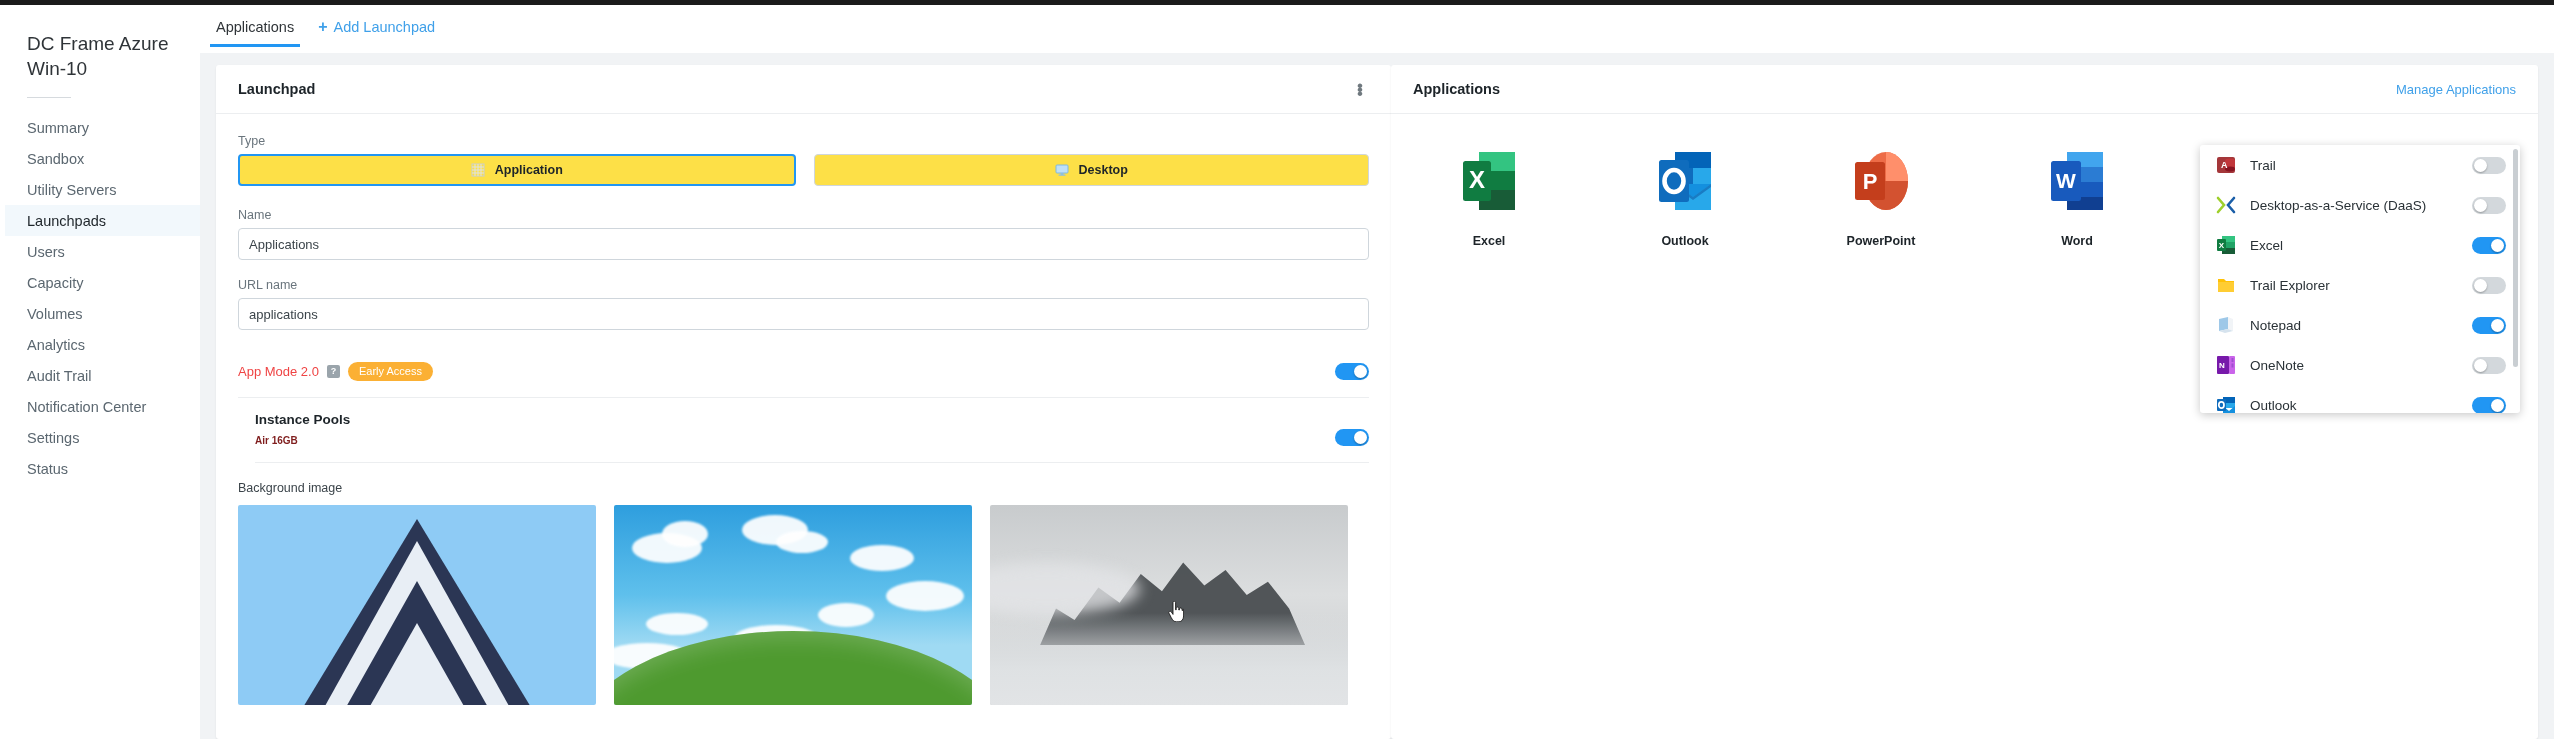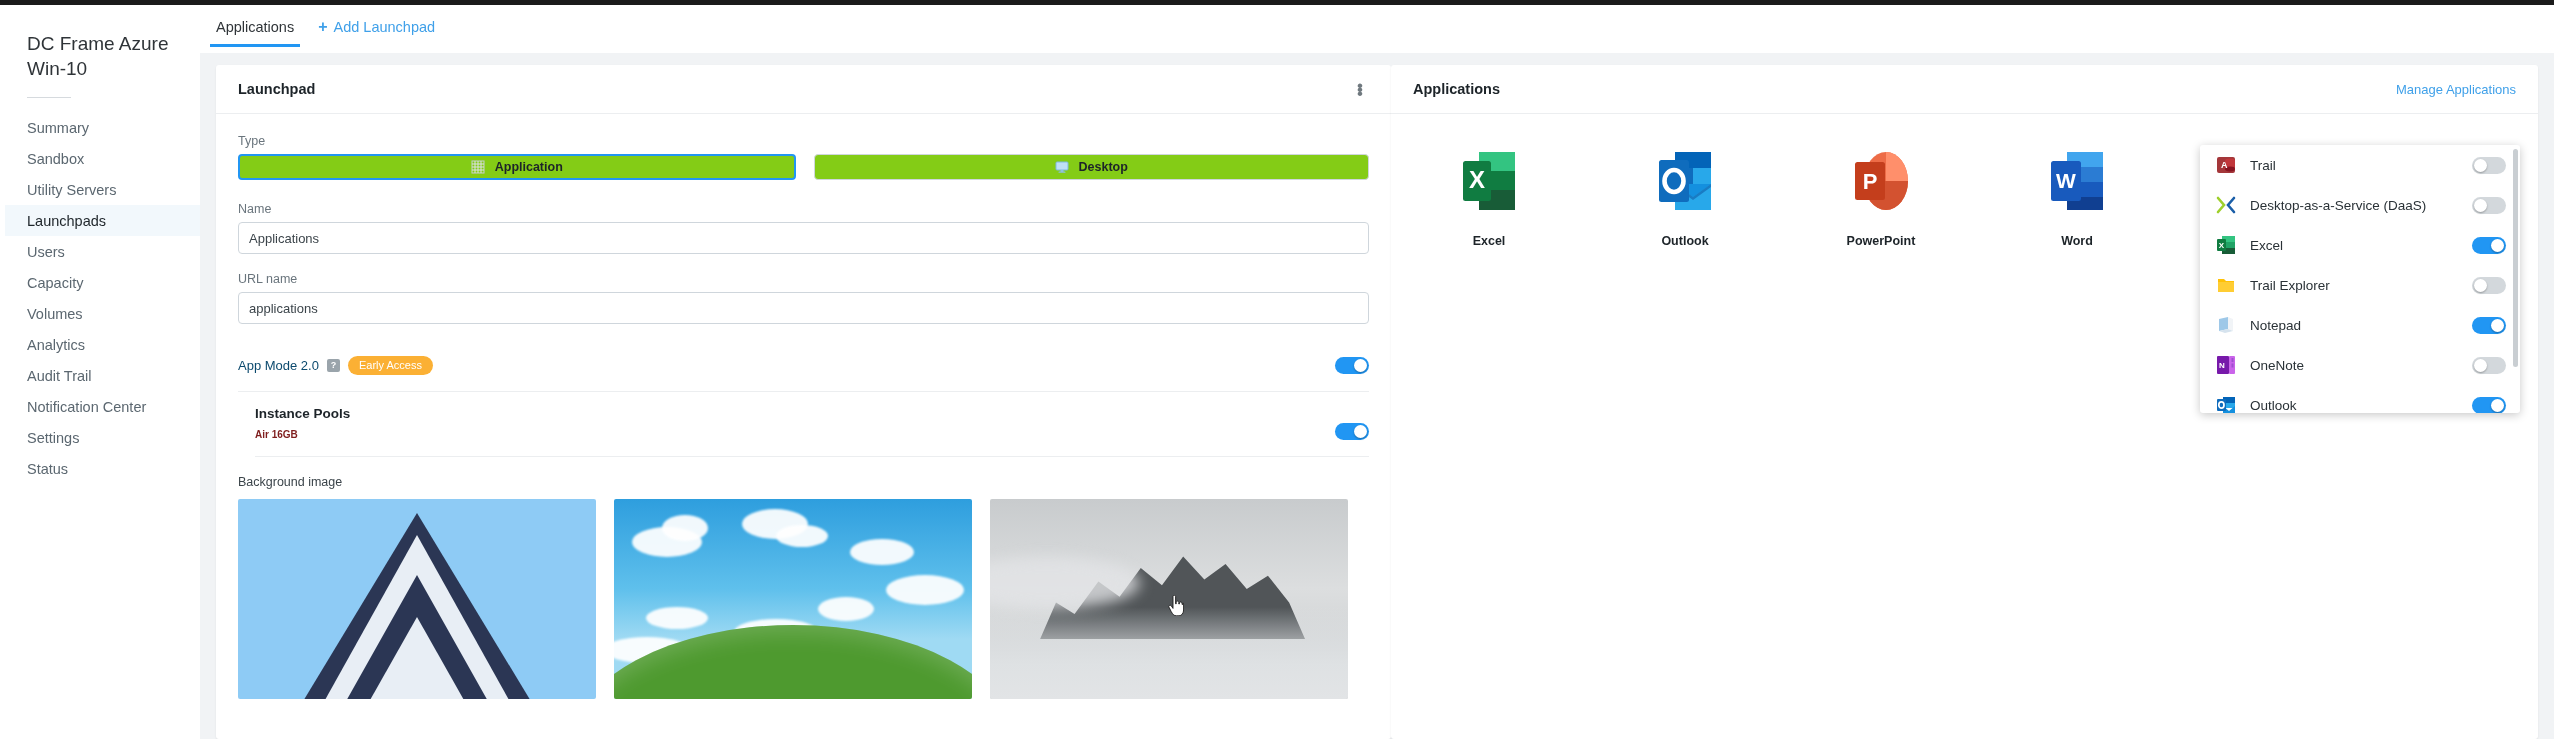--- a/index.html
+++ b/index.html
@@ -118,22 +118,22 @@
 
   
   .launchpad-card { width: 1175px; flex: 0 0 1175px; overflow:hidden; }
   .lp-body { padding: 20px 22px 0 22px; overflow:hidden; }
 
   .field-label {
     font-size:12.5px; color:#6a757d; margin-bottom:6px; display:block;
   }
   .type-row { display:flex; gap:18px; margin-bottom: 22px; }
   .type-btn {
-    flex:1; height:26px; border-radius:4px;
-    border:1px solid #cfd6dc; background:#84cc16;
+    flex:1; height:32px; border-radius:4px;
+    border:1px solid #cfd6dc; background:#fde047;
     display:flex; align-items:center; justify-content:center; gap:10px;
     font-size:12.5px; font-weight:700; color:#1d2429; cursor:pointer;
   }
   .type-btn.selected { border:2px solid #2196f3; }
   .mini-icon { width:14px; height:14px; display:inline-block; }
 
   .text-input {
     width:100%; height:32px; border:1px solid #cfd6dc; border-radius:4px;
     padding: 0 10px; font-size:13px; color:#3b444a;
     font-family:"Liberation Sans", sans-serif; background:#fff;
@@ -141,21 +141,21 @@
   }
   .field-block { margin-bottom: 18px; }
 
   .section-row {
     display:flex; align-items:center; justify-content:space-between;
     padding: 14px 0 16px 0;
     border-bottom:1px solid #eceef0;
   }
   .section-row.noborder { border-bottom:none; }
   .row-left { display:flex; align-items:center; gap:8px; }
-  .row-heading { font-size:13px; color:#0c4a6e; }
+  .row-heading { font-size:13px; color:#ef4444; }
   .help-badge {
     width:13px; height:13px; border-radius:2px; background:#9aa4ab;
     color:#fff; font-size:9px; line-height:13px; text-align:center;
     font-weight:700; cursor:pointer;
   }
   .pill {
     background:#fbb034; color:#ffffff; border-radius:11px;
     font-size:11px; padding: 3px 11px 4px 11px; font-weight:400;
   }
   .section-block { padding-top: 14px; }

